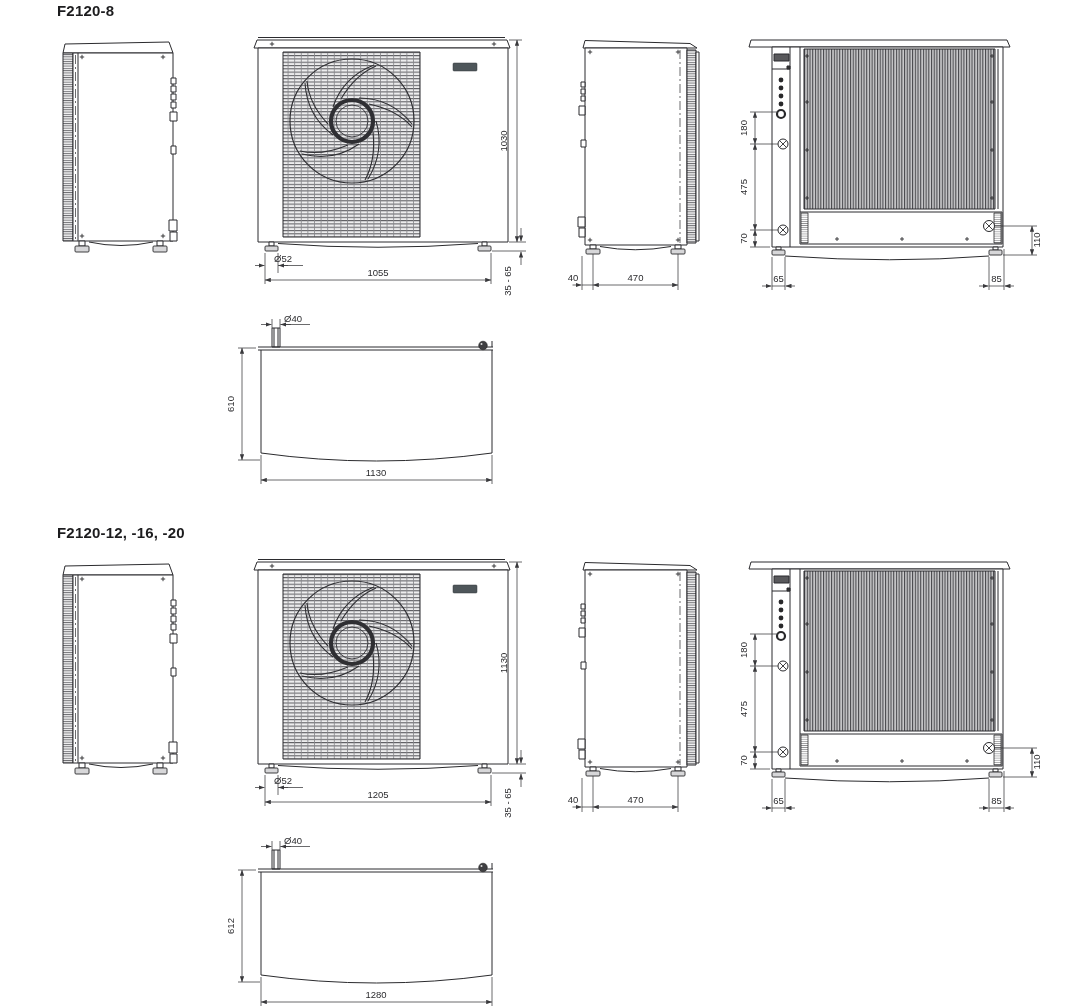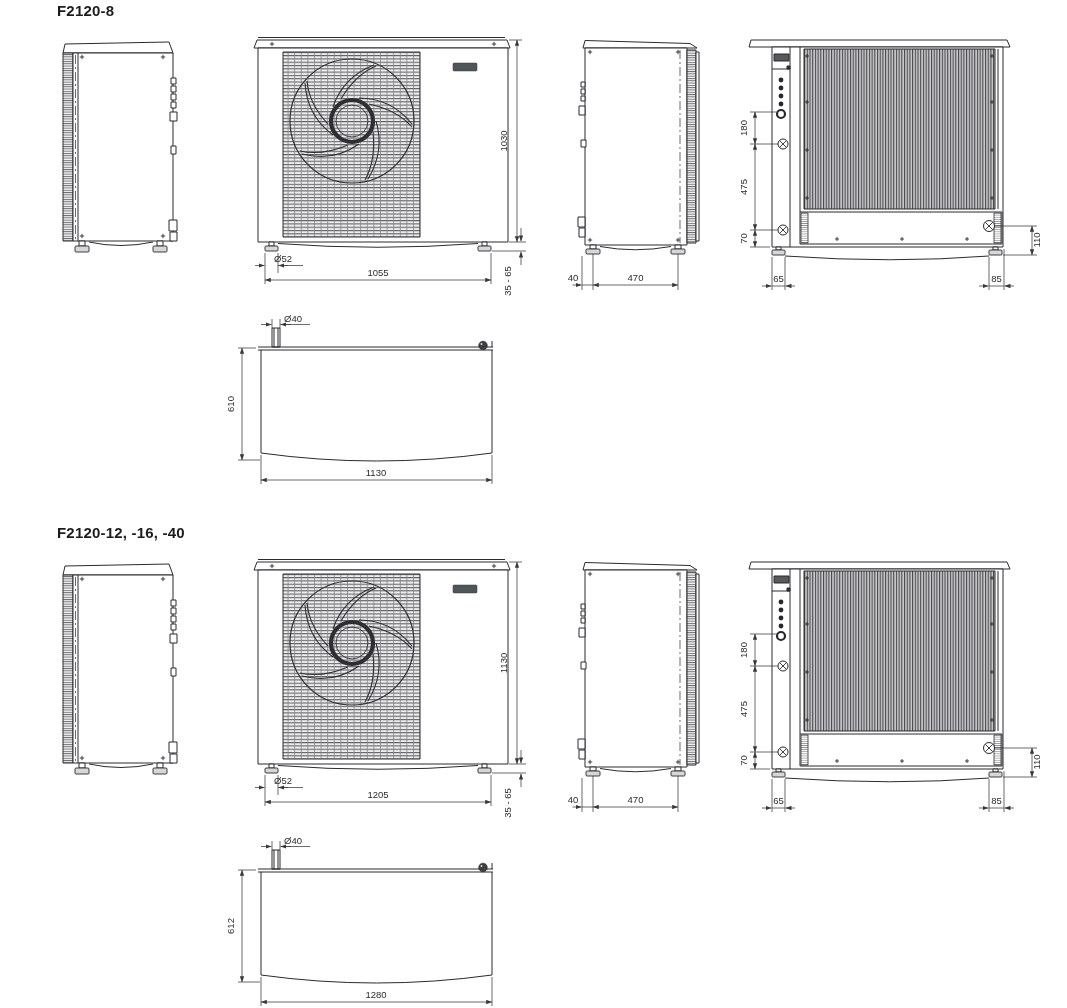--- a/index.html
+++ b/index.html
@@ -279,21 +279,21 @@
         <line x1="270" y1="147" x2="270" y2="176"></line>
       <line x1="39" y1="172" x2="270" y2="172" marker-start="url(#arr)" marker-end="url(#arr)"></line>
     </g>
     <text class="dt" x="62" y="13.5">Ø40</text>
     <text class="dt" transform="translate(11.5,96) rotate(-90)" text-anchor="middle">610</text>
     <text class="dt" x="154" y="168" text-anchor="middle">1130</text>
   </svg>
 </section>
 
 <section class="section" id="sec1">
-  <h2 class="title">F2120-12, -16, -40</h2>
+  <h2 class="title">F2120-12, -16, -20</h2>
 
   <svg class="view v-sidel" width="145" height="235" viewBox="0 0 145 235">
     <g class="ln">
       <polygon class="fw" points="13,15 15,6 119,4 123,15"></polygon>
       <rect x="13" y="15" width="10" height="188" fill="url(#pFins)" stroke="#2b2b2e"></rect>
       <rect class="fw" x="23" y="15" width="100" height="188" fill="#fff"></rect>
       <line x1="28" y1="15" x2="28" y2="203"></line>
       <line class="dashdot" x1="25.5" y1="17" x2="25.5" y2="201"></line>
       <g>
         <rect class="fw" x="121" y="40" width="5" height="6"></rect>

